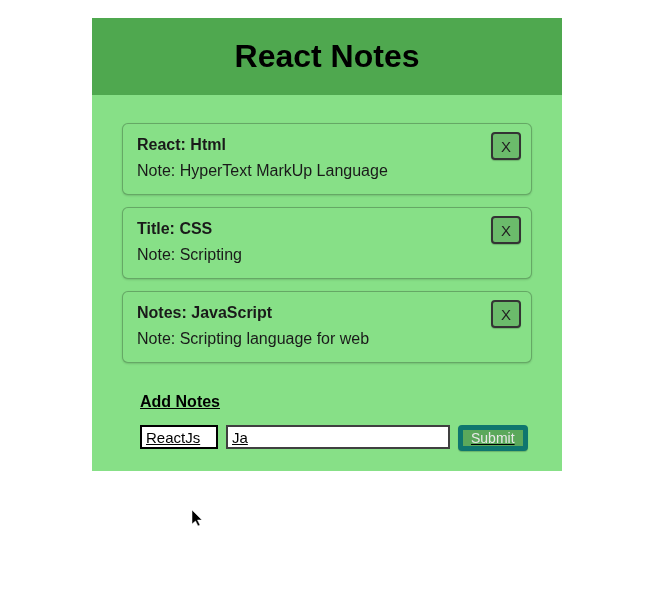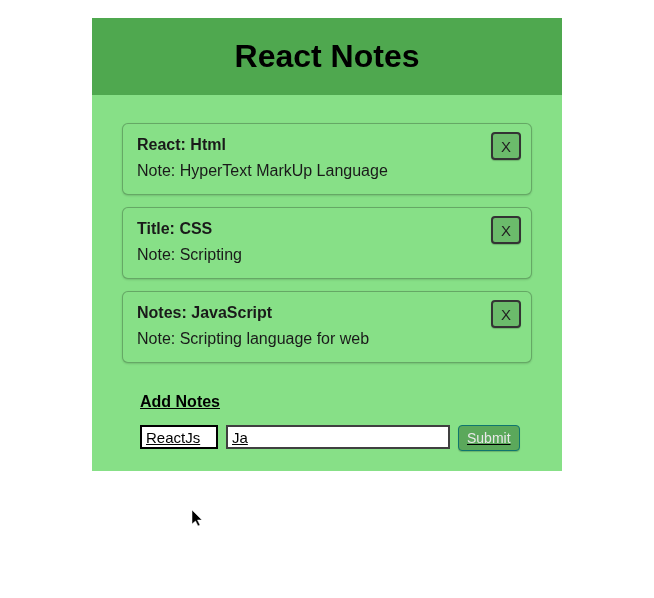--- a/index.html
+++ b/index.html
@@ -115,21 +115,21 @@
       padding: 0 4px;
       font-size: 15px;
       font-family: Arial, sans-serif;
       background: white;
     }
     
     .submit-btn {
       height: 26px;
       padding: 0 8px;
       background: #5ba85b;
-      border: 1px solid #0f766e;
+      border: 5px solid #0f766e;
       border-radius: 4px;
       color: #e8e8e8;
       font-size: 14px;
       cursor: pointer;
       box-shadow: 0 1px 1px rgba(0,0,0,0.2);
     }
     
     .cursor {
       position: absolute;
       left: 192px;

